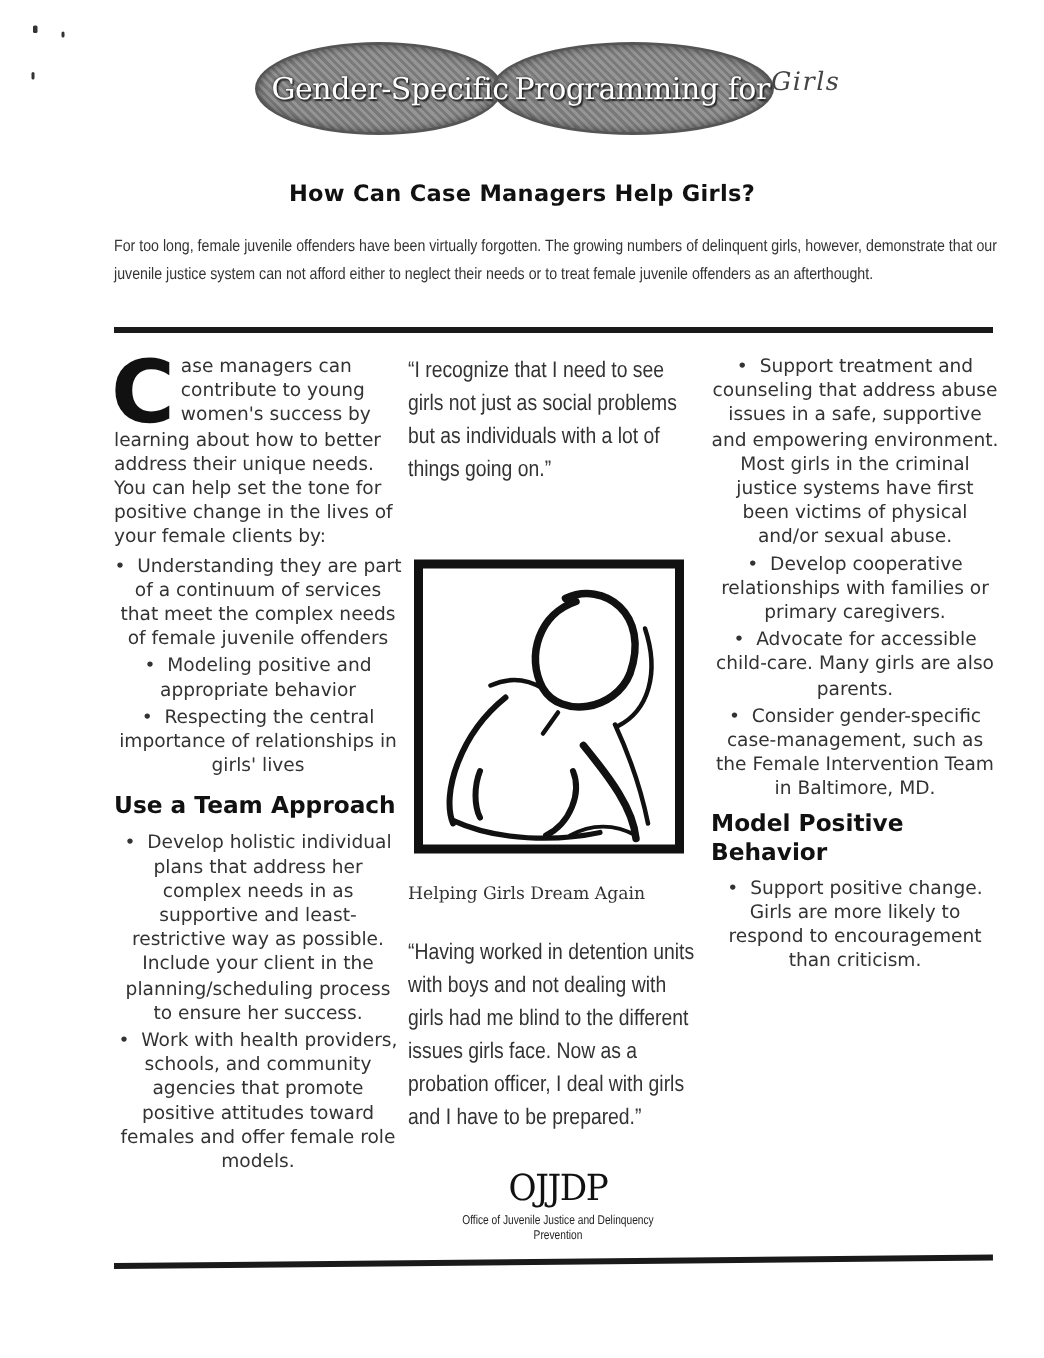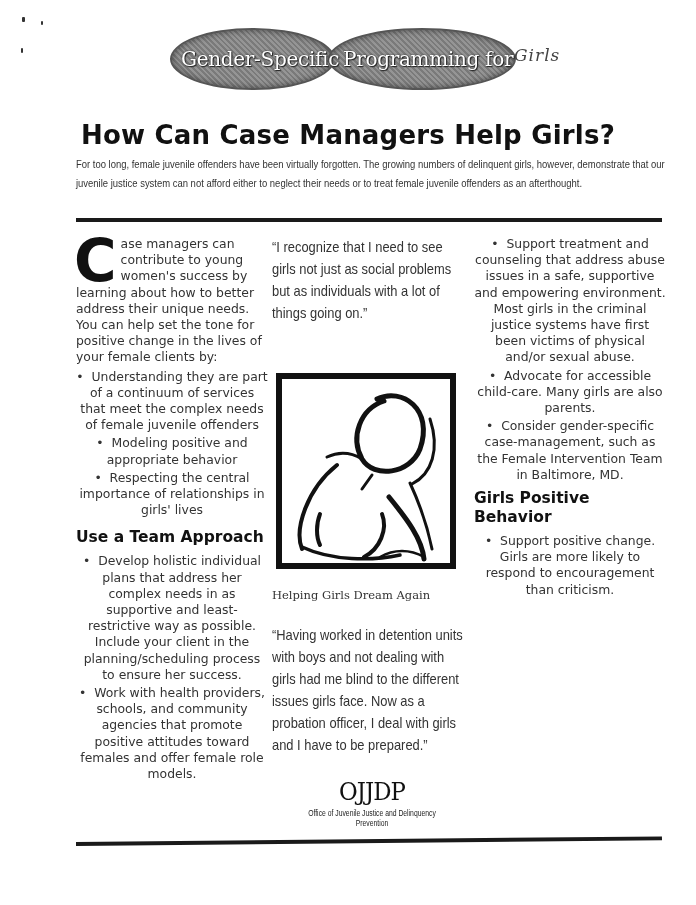--- a/index.html
+++ b/index.html
@@ -16,21 +16,21 @@
     .oval.left { left: 0; width: 165px; }
     .oval.right { left: 158px; width: 188px; }
     .oval-text { position: absolute; top: 19px; font-family: "DejaVu Serif", serif; font-size: 20px;
                  color: #fff; text-shadow: 0 0 2px #222, 1px 1px 1px #222; white-space: nowrap; letter-spacing: -0.3px; }
     .oval-text.left { left: 11px; }
     .oval-text.right { left: 173px; }
     .girls-word { position: absolute; left: 344px; top: 17px; font-family: "DejaVu Serif", serif;
                   font-style: italic; font-size: 17px; color: #444; letter-spacing: 1px; }
 
     .title { position: absolute; left: 0; width: 696px; top: 120px; text-align: center;
-             font-family: "DejaVu Sans", sans-serif; font-weight: bold; font-size: 26px; color: #111; letter-spacing: 0.2px; }
+             font-family: "DejaVu Sans", sans-serif; font-weight: bold; font-size: 15px; color: #111; letter-spacing: 0.2px; }
 
     .intro { position: absolute; left: 76px; top: 155px; width: 600px; font-family: "Liberation Sans Narrow", "Liberation Sans", sans-serif;
              font-size: 11px; line-height: 19px; color: #333; transform: scaleX(0.86); transform-origin: left top; width: 690px; }
 
     .rule { position: absolute; left: 76px; width: 586px; height: 4px; background: #1a1a1a; }
     .rule.top { top: 218px; }
     .rule.bottom { top: 842px; transform: rotate(-0.55deg); transform-origin: left center; }
 
     .col { position: absolute; top: 236px; font-family: "DejaVu Sans", sans-serif; font-size: 12.4px; line-height: 16.2px; color: #333; }
     .col1 { left: 76px; width: 192px; }
@@ -117,19 +117,20 @@
   <p class="quote">“Having worked in detention units with boys and not dealing with girls had me blind to the different issues girls face. Now as a probation officer, I deal with girls and I have to be prepared.”</p>
 </div>
 
 <div class="logo">
   <span class="logo-mark">OJJDP</span>
   <span class="logo-sub">Office of Juvenile Justice and Delinquency Prevention</span>
 </div>
 
 <div class="col col3">
   <p class="bullet">Support treatment and counseling that address abuse issues in a safe, supportive and empowering environment. Most girls in the criminal justice systems have first been victims of physical and/or sexual abuse.</p>
+  <p class="bullet">Develop cooperative relationships with families or primary caregivers.</p>
   <p class="bullet">Advocate for accessible child-care. Many girls are also parents.</p>
   <p class="bullet">Consider gender-specific case-management, such as the Female Intervention Team in Baltimore, MD.</p>
-  <h2 class="h2 col3h">Girls Positive Behavior</h2>
+  <h2 class="h2 col3h">Model Positive Behavior</h2>
   <p class="bullet">Support positive change. Girls are more likely to respond to encouragement than criticism.</p>
 </div>
 
 <div class="rule bottom"></div>
 
 </body></html>

